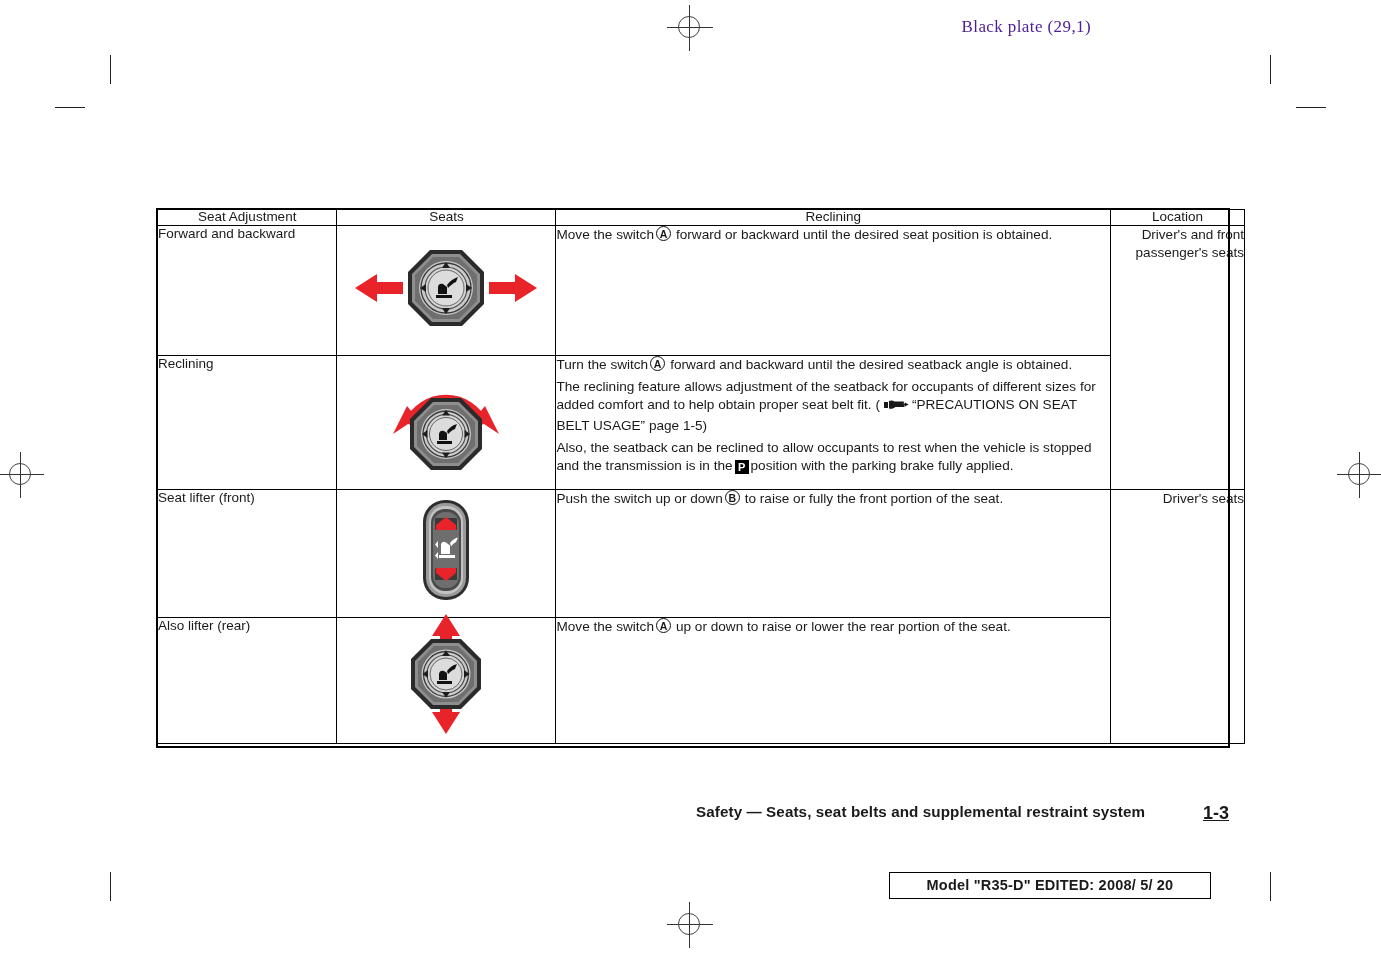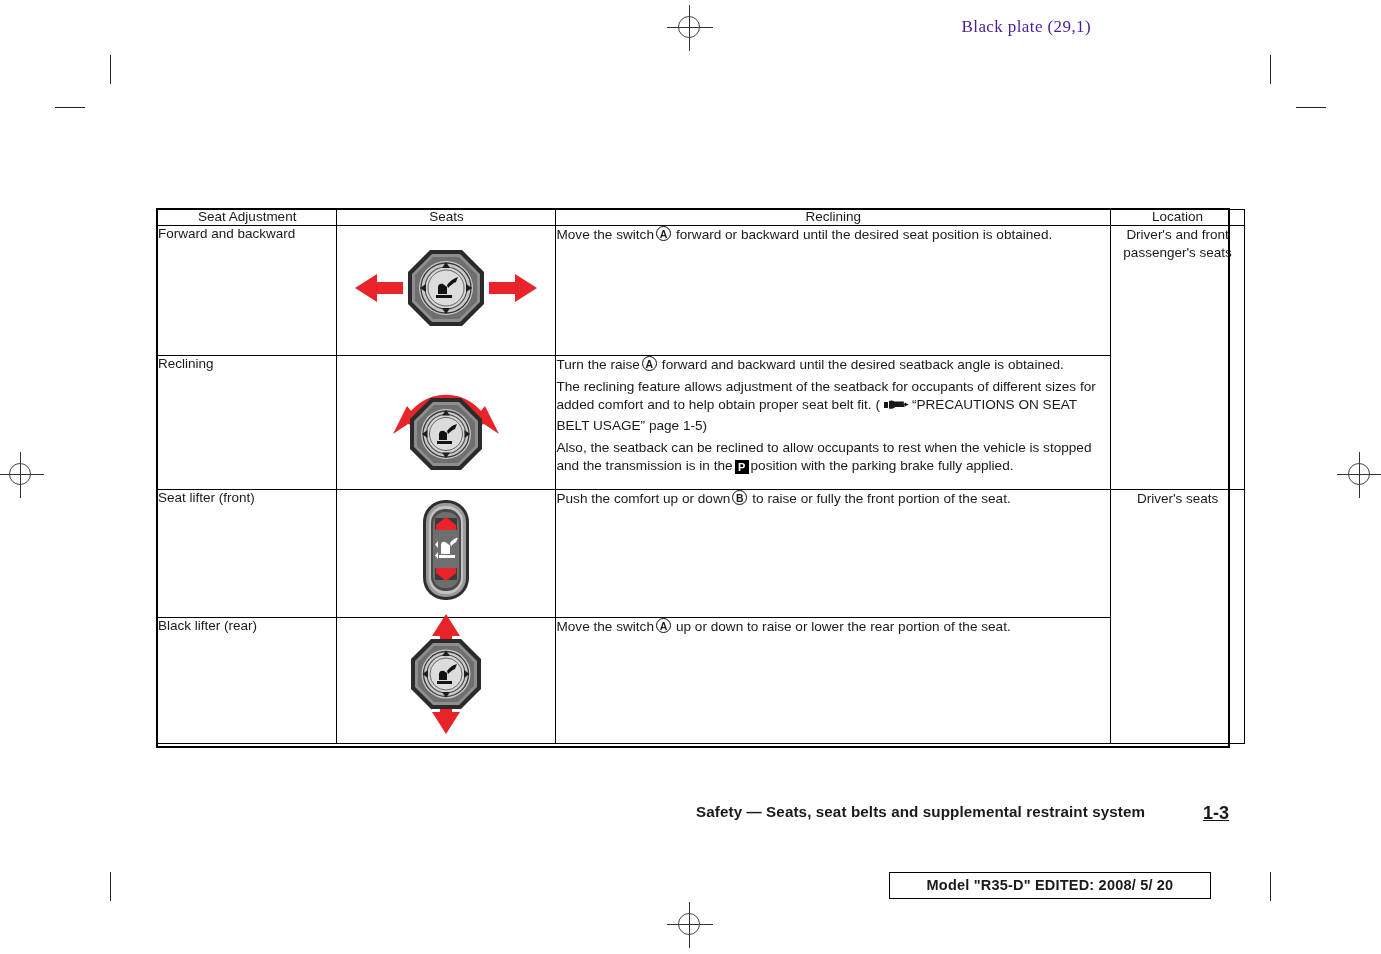--- a/index.html
+++ b/index.html
@@ -72,21 +72,21 @@
   .switch-cell { text-align: center; }
   .op-cell {
     font-size: 13.6px;
     line-height: 1.32;
     padding: 7px 8px 8px 7px;
     text-align: left;
   }
   .op-cell p { margin: 0 0 2px 0; }
   .loc-cell {
     font-size: 13.5px;
-    text-align: center;
+    text-align: right;
     line-height: 1.35;
     vertical-align: middle;
   }
 
   
   .table-frame {
     position: absolute;
     left: 156px;
     top: 208px;
     width: 1074px;
@@ -271,21 +271,21 @@
                 <polygon points="24,0 18.5,-4 18.5,4" fill="#1d1d1d"></polygon>
                 <path d="M-7,6 L-7,0 C-7,-3 -4,-4 -2,-3 L1,-1 L1,6 Z" fill="#111"></path>
                 <path d="M-9,7 L6,7 L6,10 L-9,10 Z" fill="#111"></path>
                 <path d="M1,-3 C5,-8 8,-9 11,-10 L9,-5 C6,-4 3,-1 2,0 Z" fill="#111"></path>
               </g>
             </svg>
           </div>
         </td>
         <td class="op-cell">
           <p>
-            <span>Turn the raise</span><span class="badge-circle">A</span><span>forward and backward until the desired seatback angle is obtained.</span>
+            <span>Turn the switch</span><span class="badge-circle">A</span><span>forward and backward until the desired seatback angle is obtained.</span>
           </p>
           <p style="margin-top:4px;">
             <span>The reclining feature allows adjustment of the seatback for occupants of different sizes for added comfort and to help obtain proper seat belt fit. (</span><span class="hand-icon"><svg width="26" height="14" viewBox="0 0 26 14">
                   <path d="M1 4 L5 4 L5 10 L1 10 Z" fill="#1a1a1a"></path>
                   <path d="M6 3 C8 2 10 2.4 11.5 3.6 L20 3.6 C21.6 3.6 21.6 5.4 20 5.4 L13 5.4 L21.5 5.4 C23.2 5.4 23.2 7.2 21.5 7.2 L13 7.2 L20.6 7.2 C22.2 7.2 22.2 9 20.6 9 L12.4 9 C10.6 10.6 8 11.2 6 10.4 Z" fill="#1a1a1a"></path>
                   <path d="M22 4.4 L25.6 6.4 L22 8.4 Z" fill="#1a1a1a"></path>
                 </svg></span><span>“PRECAUTIONS ON SEAT BELT USAGE” page 1-5)</span>
           </p>
           <p style="margin-top:4px;">
             <span>Also, the seatback can be reclined to allow occupants to rest when the vehicle is stopped and the transmission is in the</span><span class="badge-p">P</span><span>position with the parking brake fully applied.</span>
@@ -313,28 +313,28 @@
               <path d="M30,56 L30,47 C30,44 33,43 35,44.5 L39,47.5 L39,56 Z" fill="#ffffff"></path>
               <path d="M28,57 L44,57 L44,60 L28,60 Z" fill="#ffffff"></path>
               <path d="M39,45 C42,41 45,40 47,39.5 L45,44 C43,45 41,47 40,48.5 Z" fill="#ffffff"></path>
               <polygon points="27,43 24,46.5 27,50" fill="#ffffff"></polygon>
               <polygon points="27,54 24,57.5 27,61" fill="#ffffff"></polygon>
             </svg>
           </div>
         </td>
         <td class="op-cell">
           <p>
-            <span>Push the comfort up or down</span><span class="badge-circle">B</span><span>to raise or fully the front portion of the seat.</span>
+            <span>Push the switch up or down</span><span class="badge-circle">B</span><span>to raise or fully the front portion of the seat.</span>
           </p>
         </td>
         <td class="loc-cell" rowspan="2">Driver's seats</td>
       </tr>
 
       <tr style="height:126px;">
-        <td class="cat-cell">Black lifter (rear)</td>
+        <td class="cat-cell">Also lifter (rear)</td>
         <td class="switch-cell">
           <div style="position:relative; width:100%; height:120px;">
             <svg width="110" height="128" viewBox="0 0 110 128" style="position:absolute; left:50%; top:-8px; transform:translateX(-50%);">
 
               <path d="M55 4 L41 26 L49 26 L49 44 L61 44 L61 26 L69 26 Z" fill="#e8232a"></path>
 
               <path d="M55 124 L41 102 L49 102 L49 84 L61 84 L61 102 L69 102 Z" fill="#e8232a"></path>
 
               <g transform="translate(55,64)">
                 <polygon points="-15,-35 15,-35 35,-15 35,15 15,35 -15,35 -35,15 -35,-15" fill="#2b2b2b"></polygon>

